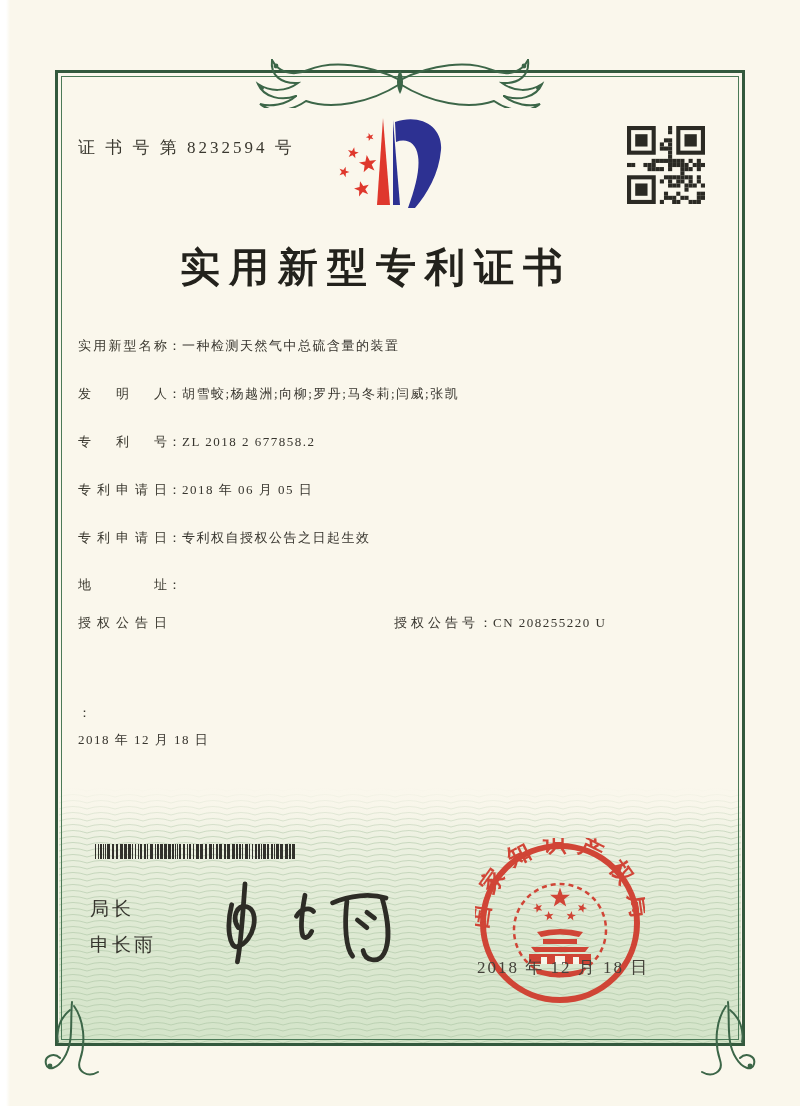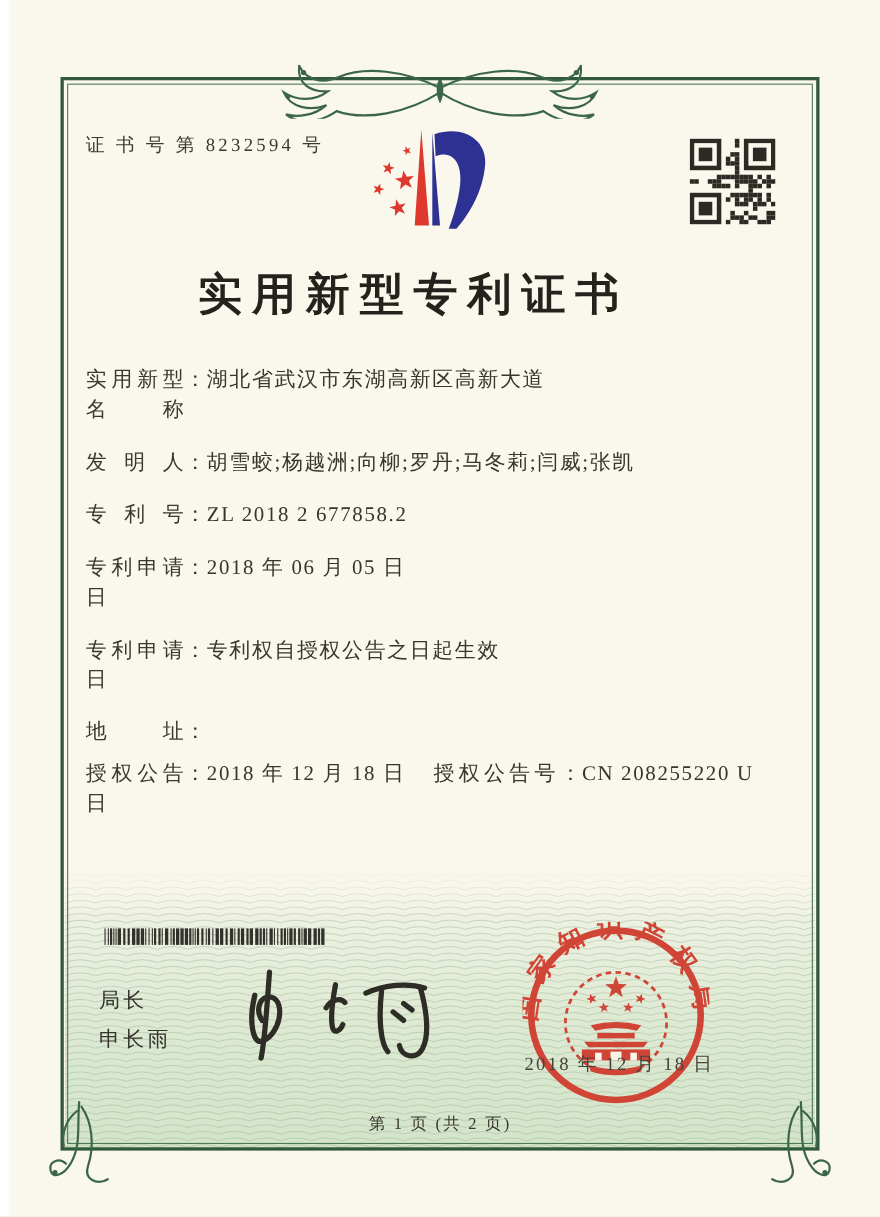--- a/index.html
+++ b/index.html
@@ -12,32 +12,32 @@
     border:3px solid #33593d;box-sizing:border-box;}
   .frame-inner{position:absolute;left:3px;top:3px;right:3px;bottom:3px;
     border:1px solid #4b7a57;}
   
   .waves{position:absolute;left:59px;top:788px;width:682px;height:256px;overflow:hidden;z-index:0;
     background:linear-gradient(180deg,rgba(216,231,208,0) 0%,rgba(216,231,208,.40) 20%,
       rgba(211,228,201,.72) 55%,rgba(206,225,196,.88) 100%);}
   .waves svg{position:absolute;left:0;top:0;}
   .wavefade{position:absolute;left:0;top:0;width:100%;height:46px;
     background:linear-gradient(180deg,#faf7ec 0,rgba(250,247,236,0) 100%);}
-  .certno{position:absolute;left:78px;top:120px;font-size:17px;letter-spacing:3px;color:#3a382f;z-index:2;}
+  .certno{position:absolute;left:78px;top:136px;font-size:17px;letter-spacing:3px;color:#3a382f;z-index:2;}
   .logo{position:absolute;left:336px;top:116px;z-index:2;}
   .qr{position:absolute;left:627px;top:126px;z-index:2;}
   .title{position:absolute;left:0;top:240px;width:752px;text-align:center;
     font-size:40px;font-weight:bold;letter-spacing:9px;color:#23221c;z-index:2;}
-  .fields{position:absolute;left:78px;top:332px;width:648px;font-size:19px;z-index:2;}
+  .fields{position:absolute;left:78px;top:332px;width:648px;font-size:13px;z-index:2;}
   .frow{display:flex;line-height:27px;margin-bottom:21px;letter-spacing:1px;}
   .flabel{display:inline-block;width:90px;text-align:justify;text-align-last:justify;flex:0 0 90px;color:#3a382f;}
   .fcolon{flex:0 0 auto;}
   .fvalue{flex:1 1 auto;letter-spacing:1.5px;}
   .frow-address{line-height:25px;margin-bottom:12px;}
-  .frow-grant{position:relative;}
+  .frow-grant{position:relative;flex-direction:column;}
   .grant2{position:absolute;left:316px;top:0;display:flex;}
   .paras{position:absolute;left:78px;top:650px;width:646px;font-size:17px;line-height:28px;
     text-align:justify;letter-spacing:1px;z-index:2;}
   .paras p{margin:0 0 2px 0;text-indent:2em;}
   .barcode{position:absolute;left:95px;top:844px;width:208px;height:15px;display:flex;align-items:stretch;z-index:2;}
   .barcode span{display:block;height:100%;}
   .signer{position:absolute;left:90px;top:896px;z-index:2;
     font-family:"Liberation Sans","DejaVu Sans",sans-serif;font-size:19px;letter-spacing:3px;color:#34332c;}
   .signer div{margin-bottom:10px;}
   .signature{position:absolute;left:205px;top:872px;z-index:3;}
@@ -264,21 +264,21 @@
       <rect x="4.105263157894737" y="53.36842105263158" width="20.526315789473685" height="20.526315789473685" fill="#faf7ec"></rect>
       <rect x="8.210526315789474" y="57.47368421052632" width="12.315789473684212" height="12.315789473684212" fill="#2b2a24"></rect>
     </svg>
 
   <div class="title">实用新型专利证书</div>
 
   <div class="fields">
     <div class="frow">
       <span class="flabel">实用新型名称</span>
         <span class="fcolon">：</span>
-        <span class="fvalue">湖北省武汉市东湖高新区高新大道</span>
+        <span class="fvalue">一种检测天然气中总硫含量的装置</span>
     </div>
     <div class="frow">
       <span class="flabel">发明人</span>
         <span class="fcolon">：</span>
         <span class="fvalue">胡雪蛟;杨越洲;向柳;罗丹;马冬莉;闫威;张凯</span>
     </div>
     <div class="frow">
       <span class="flabel">专利号</span>
         <span class="fcolon">：</span>
         <span class="fvalue">ZL 2018 2 677858.2</span>
@@ -468,15 +468,14 @@
       <path d="M56,109 L114,109 L110,114 L60,114 Z"></path>
       <rect x="54" y="116" width="62" height="10"></rect>
       <rect x="80" y="118" width="10" height="8" fill="#faf7ec"></rect>
       <rect x="66" y="119" width="6" height="7" fill="#faf7ec"></rect>
       <rect x="98" y="119" width="6" height="7" fill="#faf7ec"></rect>
       <path d="M60,130 Q85,138 110,130 L108,136 Q85,143 62,136 Z"></path>
     </g>
   </svg>
   <div class="sealdate">2018 年 12 月 18 日</div>
 
-  <div class="pagenote">第 1 页 (共 2 页)</div>
 
 </div>
 
 </body></html>

